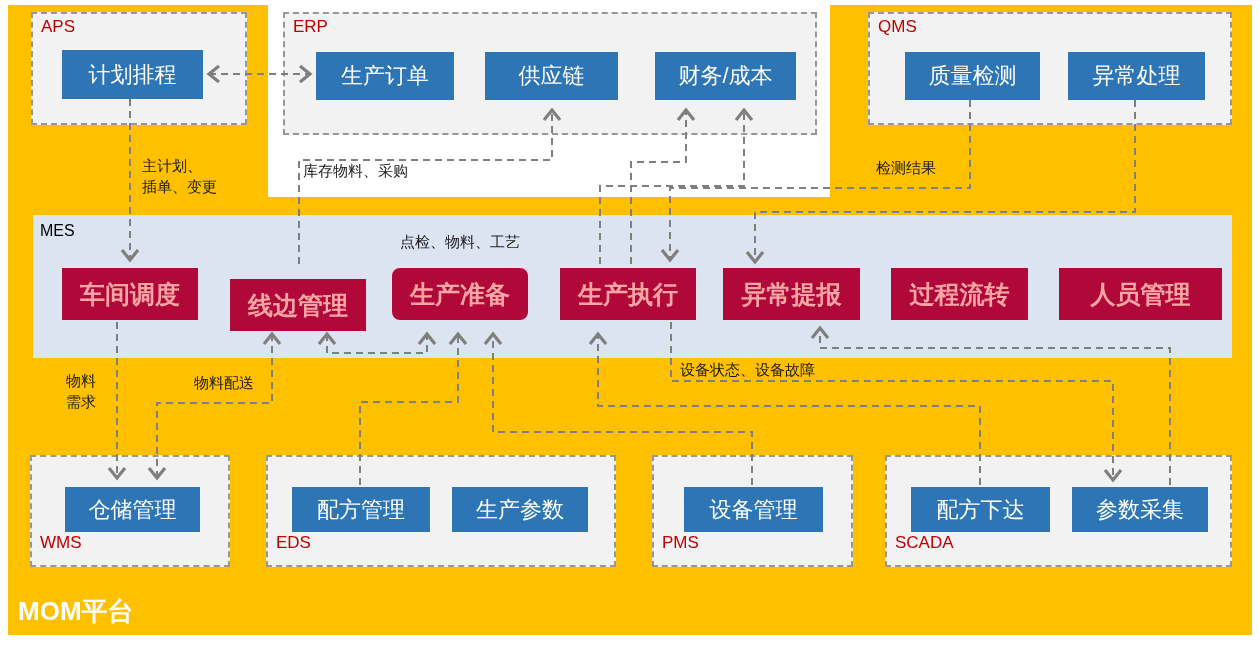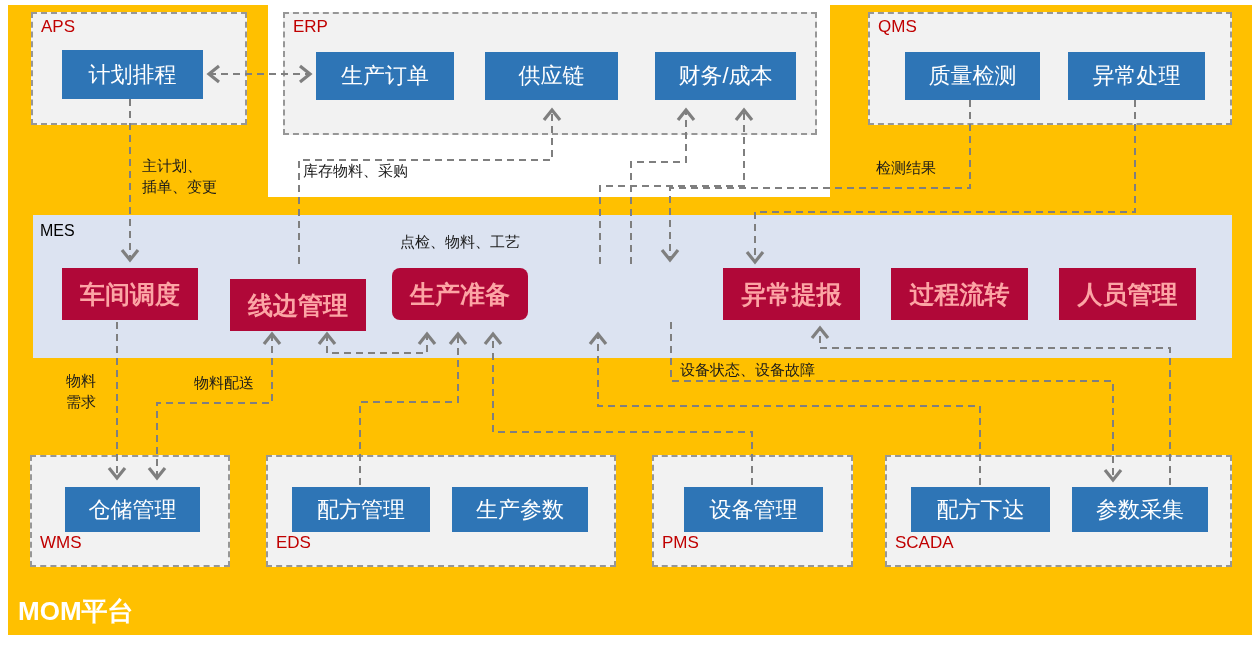--- a/index.html
+++ b/index.html
@@ -69,23 +69,24 @@
   <div class="abs group" style="left:868px;top:12px;width:364px;height:113px;">
     <div class="group-label">QMS</div>
   </div>
   <div class="btn-blue" style="left:905px;top:52px;width:135px;height:48px;">质量检测</div>
   <div class="btn-blue" style="left:1068px;top:52px;width:137px;height:48px;">异常处理</div>
 
   <div class="mes-title" style="left:40px;top:222px;">MES</div>
   <div class="btn-red" style="left:62px;top:268px;width:136px;height:52px;">车间调度</div>
   <div class="btn-red" style="left:230px;top:268px;width:136px;height:52px;margin-top:11px;">线边管理</div>
   <div class="btn-red" style="left:392px;top:268px;width:136px;height:52px;border-radius:8px;">生产准备</div>
+  <div class="btn-red" style="left:560px;top:268px;width:136px;height:52px;">生产执行</div>
   <div class="btn-red" style="left:723px;top:268px;width:137px;height:52px;">异常提报</div>
   <div class="btn-red" style="left:891px;top:268px;width:137px;height:52px;">过程流转</div>
-  <div class="btn-red" style="left:1059px;top:268px;width:137px;height:52px;">人员管理</div>
+  <div class="btn-red" style="left:1059px;top:268px;width:163px;height:52px;">人员管理</div>
 
   <div class="abs group" style="left:30px;top:455px;width:200px;height:112px;">
     <div class="group-label bottom">WMS</div>
   </div>
   <div class="btn-blue" style="left:65px;top:487px;width:135px;height:45px;">仓储管理</div>
 
   <div class="abs group" style="left:266px;top:455px;width:350px;height:112px;">
     <div class="group-label bottom">EDS</div>
   </div>
   <div class="btn-blue" style="left:292px;top:487px;width:138px;height:45px;">配方管理</div>

